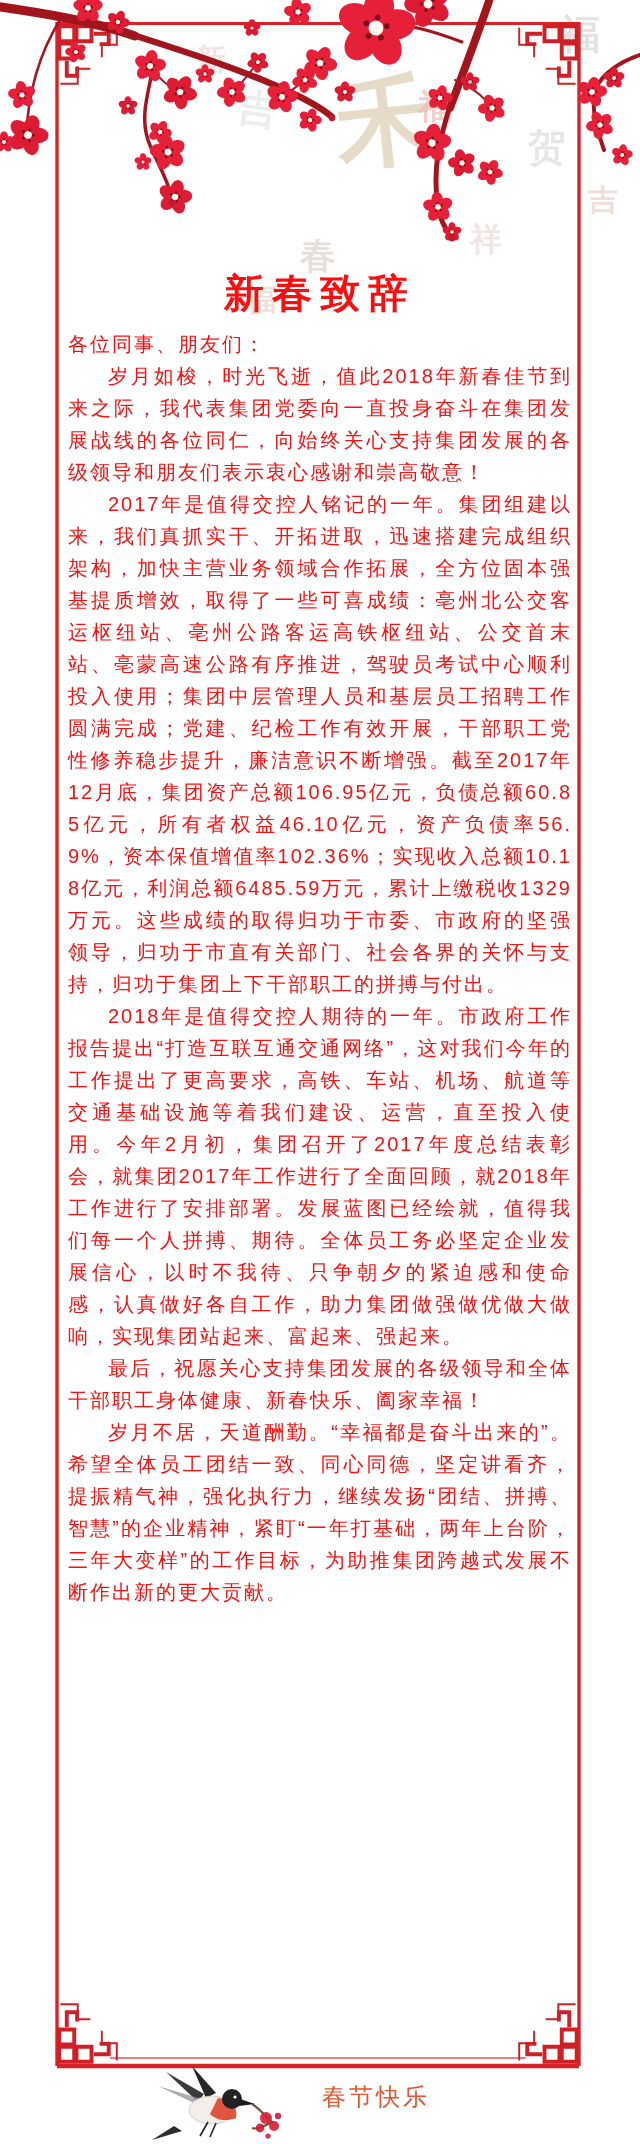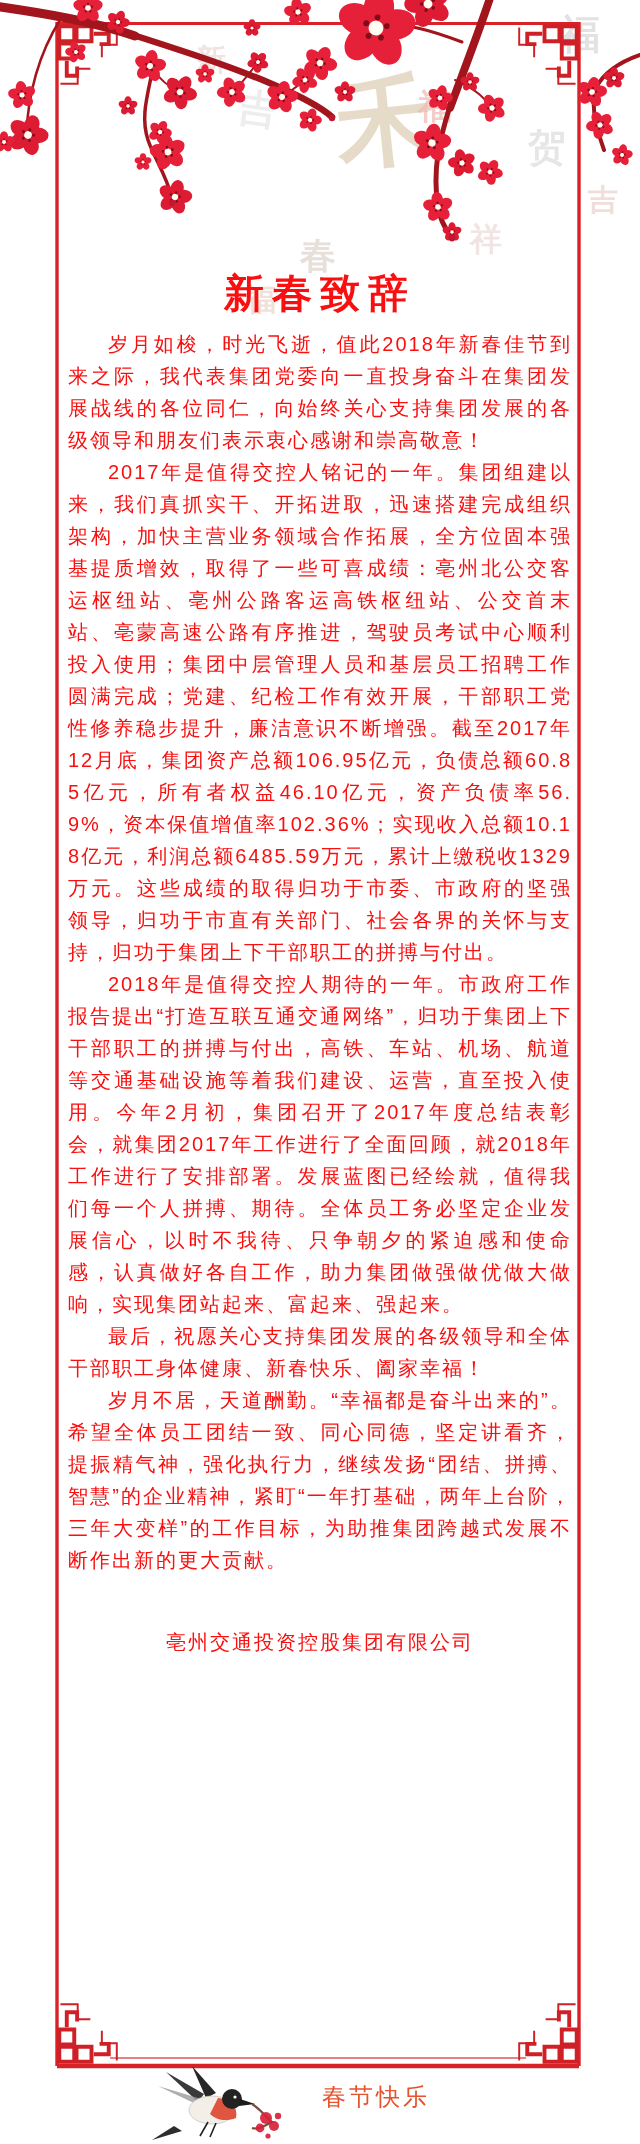--- a/index.html
+++ b/index.html
@@ -169,25 +169,25 @@
       <circle cx="122" cy="60" r="5"></circle>
       <circle cx="108" cy="62" r="4.4"></circle>
       <circle cx="126" cy="50" r="3.2"></circle>
       <circle cx="116" cy="70" r="2.6"></circle>
     </g>
   </g>
 </svg>
 
 <div class="content">
   <h1>新春致辞</h1>
+  <p class="salutation">各位同事、朋友们：</p>
   <p class="para">岁月如梭，时光飞逝，值此2018年新春佳节到来之际，我代表集团党委向一直投身奋斗在集团发展战线的各位同仁，向始终关心支持集团发展的各级领导和朋友们表示衷心感谢和崇高敬意！</p>
   <p class="para">2017年是值得交控人铭记的一年。集团组建以来，我们真抓实干、开拓进取，迅速搭建完成组织架构，加快主营业务领域合作拓展，全方位固本强基提质增效，取得了一些可喜成绩：亳州北公交客运枢纽站、亳州公路客运高铁枢纽站、公交首末站、亳蒙高速公路有序推进，驾驶员考试中心顺利投入使用；集团中层管理人员和基层员工招聘工作圆满完成；党建、纪检工作有效开展，干部职工党性修养稳步提升，廉洁意识不断增强。截至2017年12月底，集团资产总额106.95亿元，负债总额60.85亿元，所有者权益46.10亿元，资产负债率56.9%，资本保值增值率102.36%；实现收入总额10.18亿元，利润总额6485.59万元，累计上缴税收1329万元。这些成绩的取得归功于市委、市政府的坚强领导，归功于市直有关部门、社会各界的关怀与支持，归功于集团上下干部职工的拼搏与付出。</p>
-  <p class="para">2018年是值得交控人期待的一年。市政府工作报告提出“打造互联互通交通网络”，归功于集团上下干部职工的拼搏与付出，高铁、车站、机场、航道等交通基础设施等着我们建设、运营，直至投入使用。今年2月初，集团召开了2017年度总结表彰会，就集团2017年工作进行了全面回顾，就2018年工作进行了安排部署。发展蓝图已经绘就，值得我们每一个人拼搏、期待。全体员工务必坚定企业发展信心，以时不我待、只争朝夕的紧迫感和使命感，认真做好各自工作，助力集团做强做优做大做响，实现集团站起来、富起来、强起来。</p>
+  <p class="para">2018年是值得交控人期待的一年。市政府工作报告提出“打造互联互通交通网络”，这对我们今年的工作提出了更高要求，高铁、车站、机场、航道等交通基础设施等着我们建设、运营，直至投入使用。今年2月初，集团召开了2017年度总结表彰会，就集团2017年工作进行了全面回顾，就2018年工作进行了安排部署。发展蓝图已经绘就，值得我们每一个人拼搏、期待。全体员工务必坚定企业发展信心，以时不我待、只争朝夕的紧迫感和使命感，认真做好各自工作，助力集团做强做优做大做响，实现集团站起来、富起来、强起来。</p>
   <p class="para">最后，祝愿关心支持集团发展的各级领导和全体干部职工身体健康、新春快乐、阖家幸福！</p>
   <p class="para">岁月不居，天道酬勤。“幸福都是奋斗出来的”。希望全体员工团结一致、同心同德，坚定讲看齐，提振精气神，强化执行力，继续发扬“团结、拼搏、智慧”的企业精神，紧盯“一年打基础，两年上台阶，三年大变样”的工作目标，为助推集团跨越式发展不断作出新的更大贡献。</p>
   <div class="signature">
-    <p>亳州交通投资控股集团有限公司</p>
   </div>
 </div>
 
 <div class="footer">
   <span class="greet">春节快乐</span>
 </div>
 
 </body></html>

